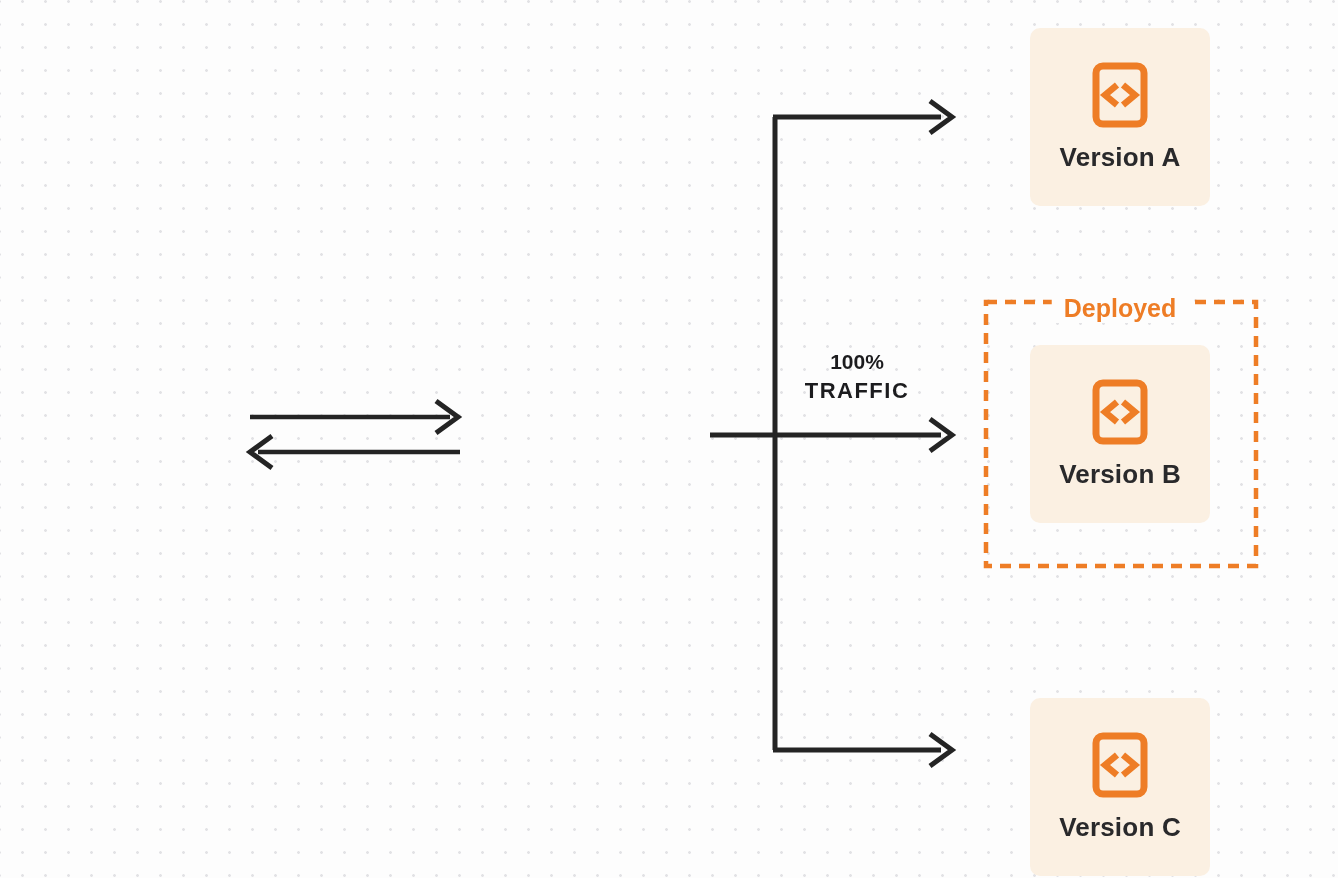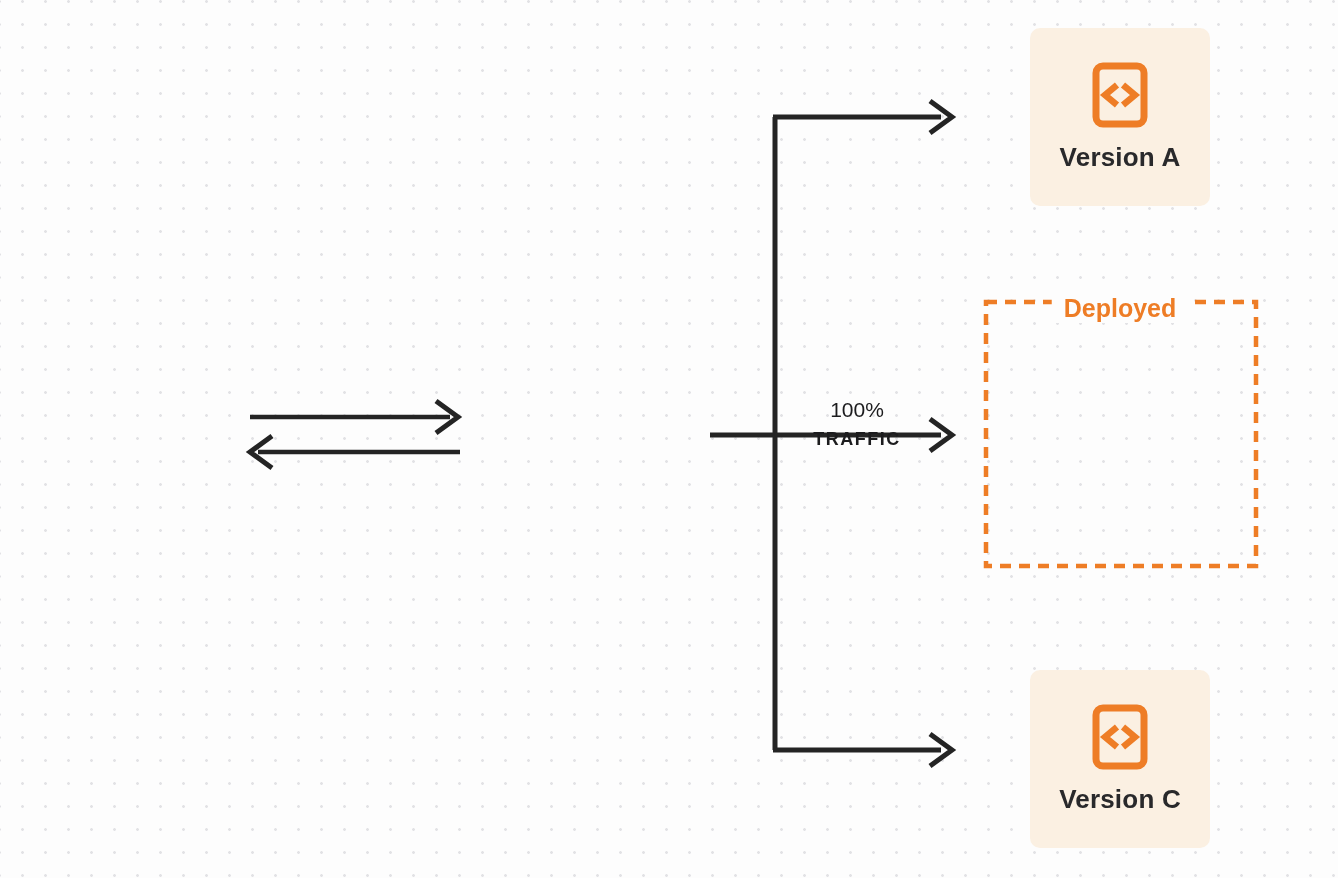--- a/index.html
+++ b/index.html
@@ -38,21 +38,21 @@
     color: #29292B;
     letter-spacing: 0.2px;
   }
   .node-client { left: 30px; top: 345px; background: #F6F6F7; }
   .node-worker { left: 493px; top: 345px; background: #FBF0E2; }
   .node-worker .label { margin-top: 16px; }
   .node-version { left: 1030px; background: #FBF0E2; }
   .node-version .label { margin-top: 14px; }
   .node-version-a { top: 28px; }
   .node-version-b { top: 345px; }
-  .node-version-c { top: 670px; justify-content: center; }
+  .node-version-c { top: 698px; justify-content: center; }
 
   .deployed-label {
     position: absolute;
     left: 1120px;
     top: 287px;
     transform: translateX(-50%);
     background: #FDFDFD;
     padding: 0 12px;
     font-size: 25px;
     font-weight: 700;
@@ -64,22 +64,22 @@
 
   .traffic-label {
     position: absolute;
     left: 857px;
     top: 349px;
     transform: translateX(-50%);
     text-align: center;
     color: #1C1C1E;
     white-space: nowrap;
   }
-  .traffic-label .t1 { font-size: 21px; font-weight: 400; line-height: 26px; margin-top: 48px; }
-  .traffic-label .t2 { font-size: 18px; font-weight: 700; letter-spacing: 1.5px; line-height: 32px; }
+  .traffic-label .t1 { font-size: 21px; font-weight: 700; line-height: 26px; }
+  .traffic-label .t2 { font-size: 22px; font-weight: 700; letter-spacing: 1.5px; line-height: 32px; }
 
   .icon-wrap { display: flex; align-items: center; justify-content: center; }
 </style>
 </head>
 <body>
 
 <div class="canvas">
 
   <svg class="overlay" viewBox="0 0 1338 878" xmlns="http://www.w3.org/2000/svg">
     <g stroke="#242424" stroke-width="4.5" fill="none" stroke-linejoin="miter">
@@ -123,20 +123,30 @@
     <span class="icon-wrap">
       <svg width="56" height="66" viewBox="0 0 56 66" xmlns="http://www.w3.org/2000/svg" fill="none" stroke="#EE7D26">
         <rect x="4" y="4" width="48" height="58" rx="7" stroke-width="7"></rect>
         <path d="M25 23 L13 33 L25 43" stroke-width="6.5"></path>
         <path d="M31 23 L43 33 L31 43" stroke-width="6.5"></path>
       </svg>
     </span>
     <span class="label">Version A</span>
   </div>
 
+  <div class="node node-version node-version-b">
+    <span class="icon-wrap">
+      <svg width="56" height="66" viewBox="0 0 56 66" xmlns="http://www.w3.org/2000/svg" fill="none" stroke="#EE7D26">
+        <rect x="4" y="4" width="48" height="58" rx="7" stroke-width="7"></rect>
+        <path d="M25 23 L13 33 L25 43" stroke-width="6.5"></path>
+        <path d="M31 23 L43 33 L31 43" stroke-width="6.5"></path>
+      </svg>
+    </span>
+    <span class="label">Version B</span>
+  </div>
 
   <div class="node node-version node-version-c">
     <span class="icon-wrap">
       <svg width="56" height="66" viewBox="0 0 56 66" xmlns="http://www.w3.org/2000/svg" fill="none" stroke="#EE7D26">
         <rect x="4" y="4" width="48" height="58" rx="7" stroke-width="7"></rect>
         <path d="M25 23 L13 33 L25 43" stroke-width="6.5"></path>
         <path d="M31 23 L43 33 L31 43" stroke-width="6.5"></path>
       </svg>
     </span>
     <span class="label">Version C</span>

